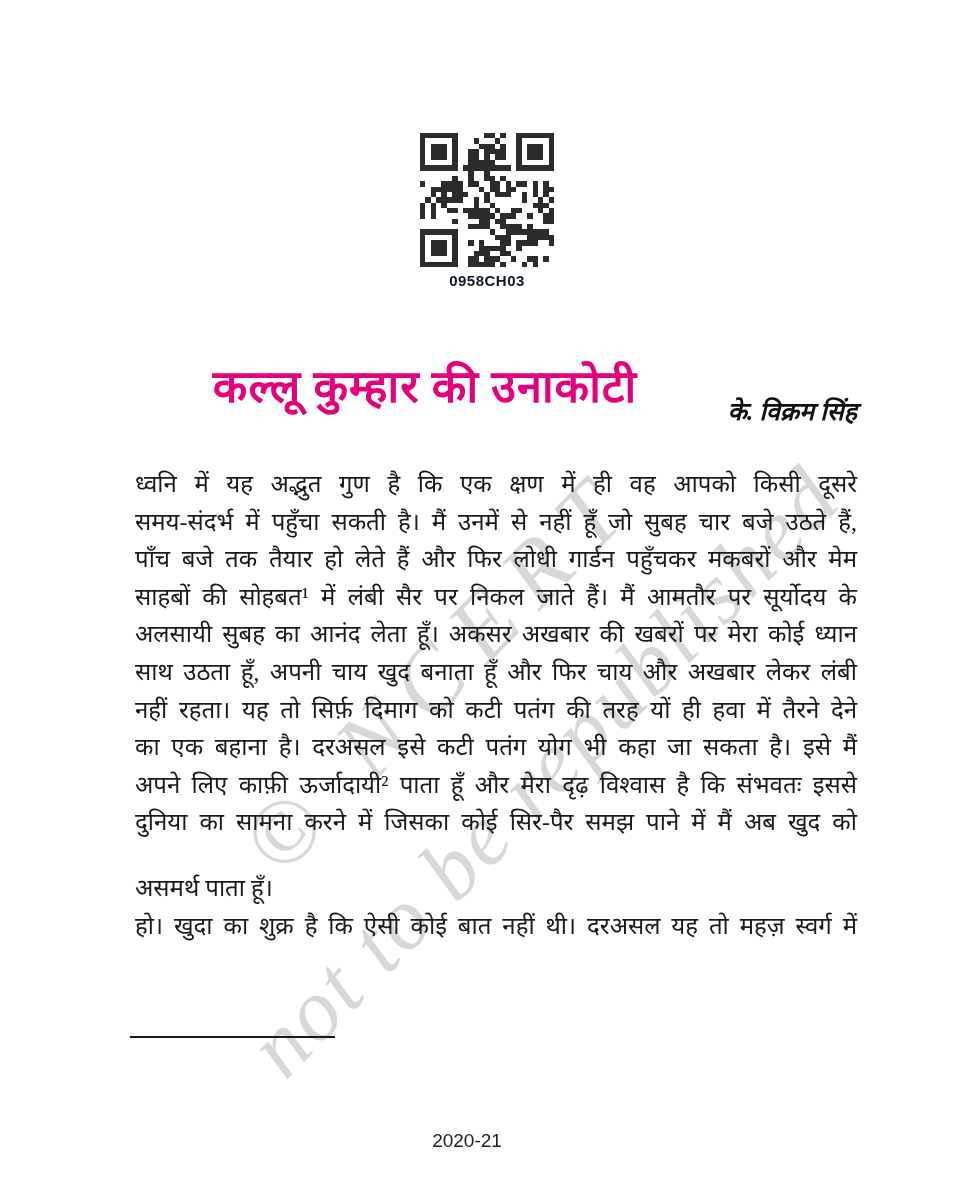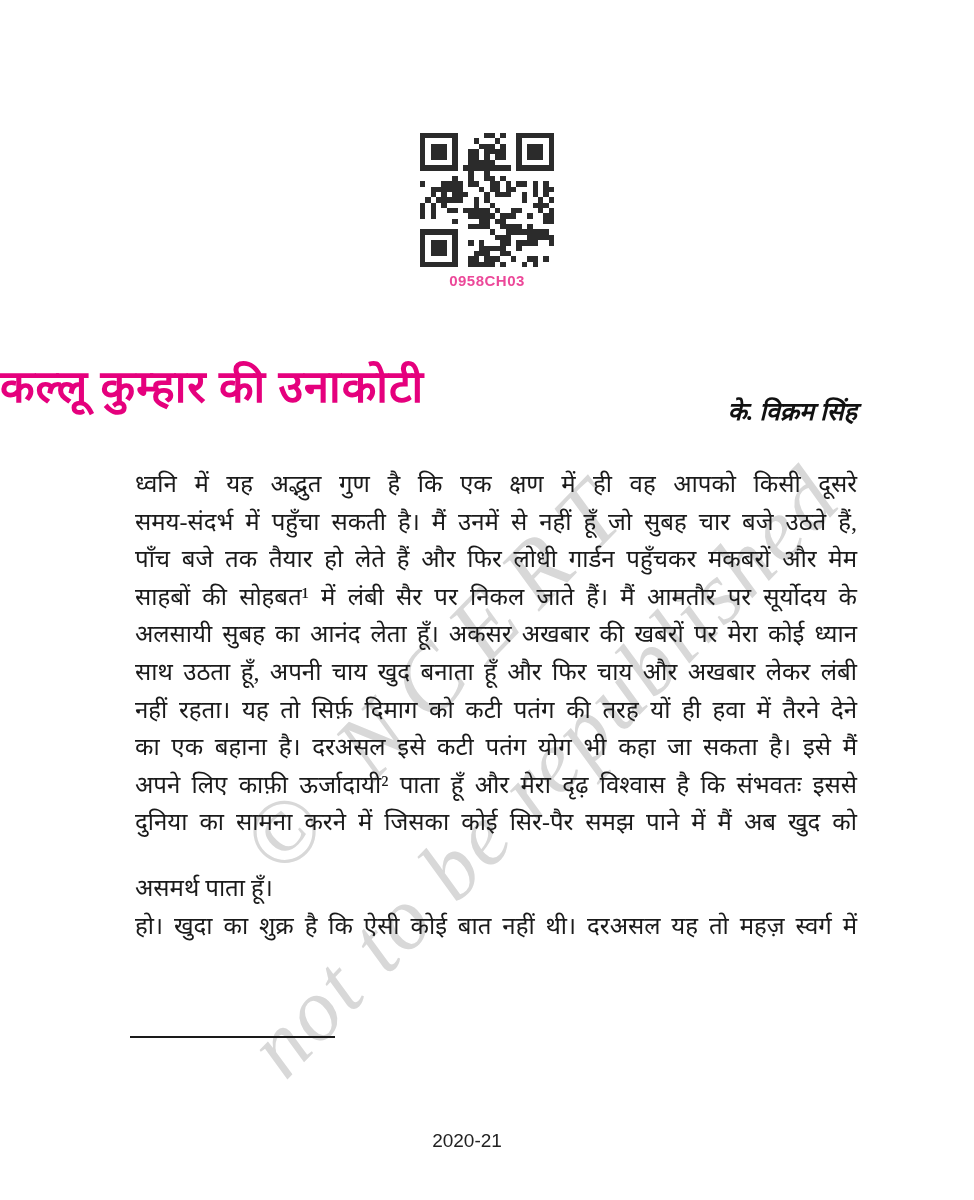--- a/index.html
+++ b/index.html
@@ -32,26 +32,27 @@
   
   .qr-wrap {
     position: absolute; top: 133px; left: 0; width: 974px;
     display: flex; flex-direction: column; align-items: center;
   }
   .qr-wrap svg { width: 142px; height: 134px; }
   .qr-label {
     margin-top: 5px;
     font-family: "Liberation Sans", "DejaVu Sans", sans-serif;
     font-weight: bold; font-size: 15px; letter-spacing: 0.5px;
-    color: #ec4899;
+    color: #0f172a;
   }
 
   
   .chapter-title {
     position: absolute; top: 324px; left: 0; width: 850px;
+    text-align: center;
     font-size: 45px; font-weight: bold;
     letter-spacing: 1px;
   }
   .author {
     position: absolute; top: 393px; left: 135px; width: 722px;
     text-align: right;
     font-size: 25px; font-style: italic; color: #111111; font-weight: bold;
   }
 
   

